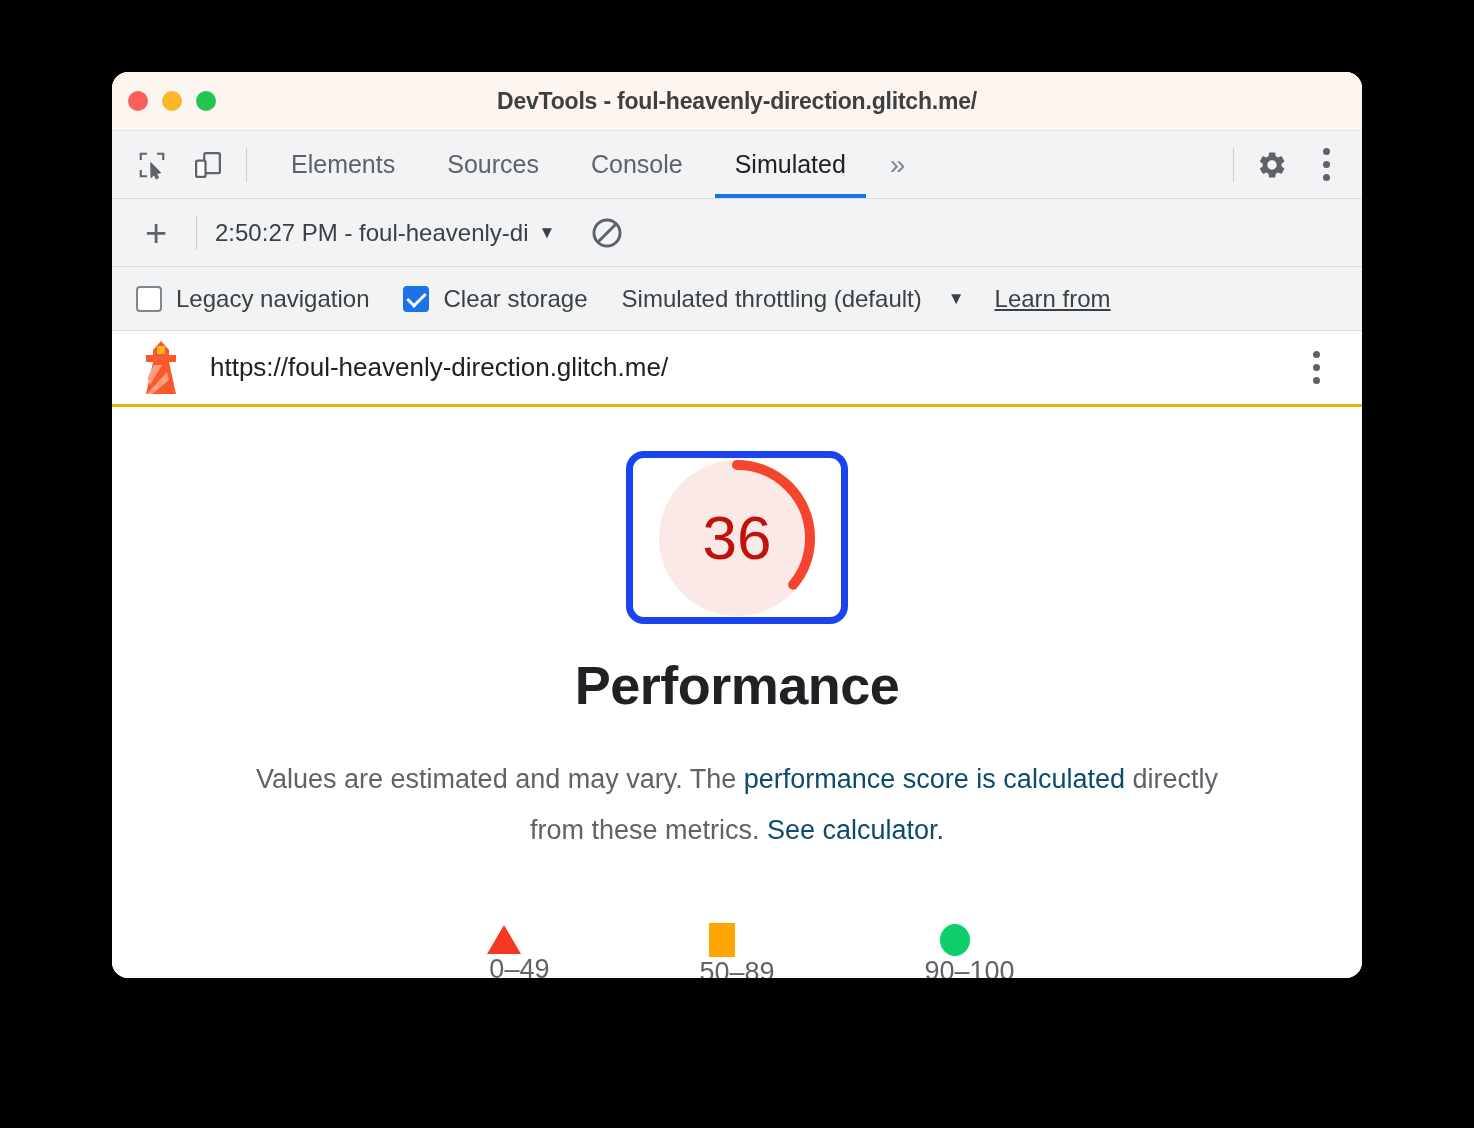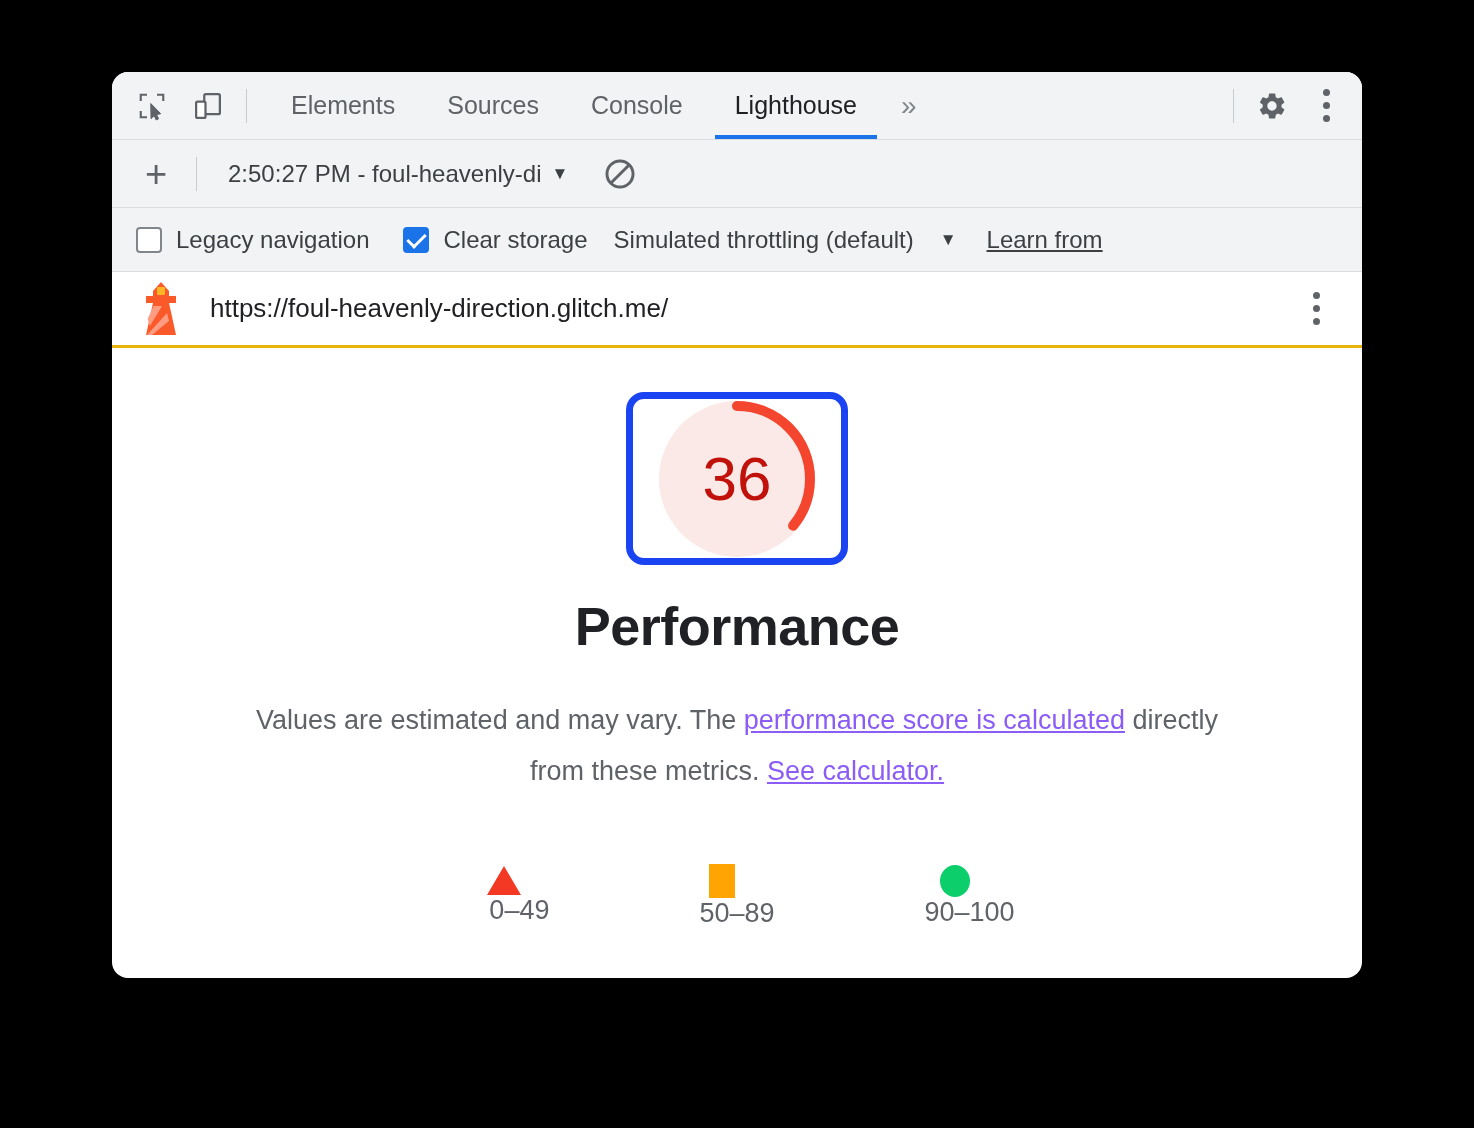--- a/index.html
+++ b/index.html
@@ -136,21 +136,20 @@
     max-width: 430px;
     cursor: pointer;
   }
   .run-select-text {
     font-size: 24px;
     color: #3c4043;
     white-space: nowrap;
     overflow: hidden;
     max-width: 400px;
     display: block;
-    margin-left: 13px;
   }
   .caret { margin-left: 10px; font-size: 17px; color: #3c4043; }
   .clear-icon {
     margin-left: 30px;
     width: 44px; height: 44px;
     display: flex; align-items: center; justify-content: center;
     cursor: pointer;
   }
 
   
@@ -186,21 +185,21 @@
   }
   .opt-label {
     margin-left: 14px;
     font-size: 24px;
     color: #3c4043;
     white-space: nowrap;
   }
   .opt-gap { width: 34px; }
   .throttle {
     display: flex; align-items: center; cursor: pointer;
-    margin-left: 26px;
+    margin-left: 34px;
   }
   .throttle-text { font-size: 24px; color: #3c4043; white-space: nowrap; }
   .learn-more {
     margin-left: 30px;
     font-size: 24px;
     color: #3c4043;
     text-decoration: underline;
     white-space: nowrap;
     cursor: pointer;
   }
@@ -275,22 +274,21 @@
     letter-spacing: -0.5px;
   }
   .disclaimer {
     margin: 38px auto 0 auto;
     width: 1010px;
     font-size: 27px;
     line-height: 1.9;
     color: #5f6368;
   }
   .disclaimer a {
-    color: #8b5cf6;
-    text-decoration: underline;
+    color: #0c4a6e;
     cursor: pointer;
   }
   .legend {
     margin-top: 50px;
     display: flex;
     align-items: center;
     justify-content: center;
     gap: 0;
   }
   .legend-item {
@@ -320,20 +318,28 @@
     border-radius: 50%;
     background: #0cce6b;
   }
 </style>
 </head>
 <body>
 
 <div id="root">
   <div class="window">
 
+    <div class="titlebar">
+      <div class="traffic">
+        <span class="light red"></span>
+        <span class="light yellow"></span>
+        <span class="light green"></span>
+      </div>
+      <div class="window-title">DevTools - foul-heavenly-direction.glitch.me/</div>
+    </div>
 
     <div class="tabstrip">
       <div class="tool-icons">
         <div class="icon-btn">
           <svg width="30" height="30" viewBox="0 0 24 24" fill="none" stroke="#5f6368" stroke-width="1.7">
             <path d="M3 8V3h5M16 3h5v5M3 16v5h5"></path>
             <path d="M11 10l8 8.2-3.4.6 1.7 3.4-1.9 1-1.7-3.5-2.5 2.4z" fill="#5f6368" stroke="#5f6368" stroke-width="0.8"></path>
           </svg>
         </div>
         <div class="icon-btn">
@@ -348,21 +354,21 @@
         <div class="tab">
           <span>Elements</span>
         </div>
         <div class="tab">
           <span>Sources</span>
         </div>
         <div class="tab">
           <span>Console</span>
         </div>
         <div class="tab active">
-          <span>Lighthouse</span>
+          <span>Simulated</span>
         </div>
         <div class="tab-more">»</div>
       </div>
       <div class="tabstrip-right">
         <div class="vsep"></div>
         <div class="icon-btn">
           <svg width="32" height="32" viewBox="0 0 24 24" fill="#5f6368">
             <path d="M19.1 12.9c0-.3.1-.6.1-.9s0-.6-.1-.9l2-1.5c.2-.1.2-.4.1-.6l-1.9-3.3c-.1-.2-.4-.3-.6-.2l-2.3.9c-.5-.4-1-.7-1.6-.9l-.3-2.5c0-.2-.2-.4-.5-.4h-3.8c-.2 0-.4.2-.5.4l-.3 2.5c-.6.2-1.1.6-1.6.9l-2.3-.9c-.2-.1-.5 0-.6.2L3 9c-.1.2-.1.5.1.6l2 1.5c0 .3-.1.6-.1.9s0 .6.1.9l-2 1.5c-.2.1-.2.4-.1.6l1.9 3.3c.1.2.4.3.6.2l2.3-.9c.5.4 1 .7 1.6.9l.3 2.5c.1.2.3.4.5.4h3.8c.2 0 .4-.2.5-.4l.3-2.5c.6-.2 1.1-.6 1.6-.9l2.3.9c.2.1.5 0 .6-.2l1.9-3.3c.1-.2.1-.5-.1-.6l-2-1.5zM12 15.5c-1.9 0-3.5-1.6-3.5-3.5s1.6-3.5 3.5-3.5 3.5 1.6 3.5 3.5-1.6 3.5-3.5 3.5z"></path>
           </svg>
         </div>

